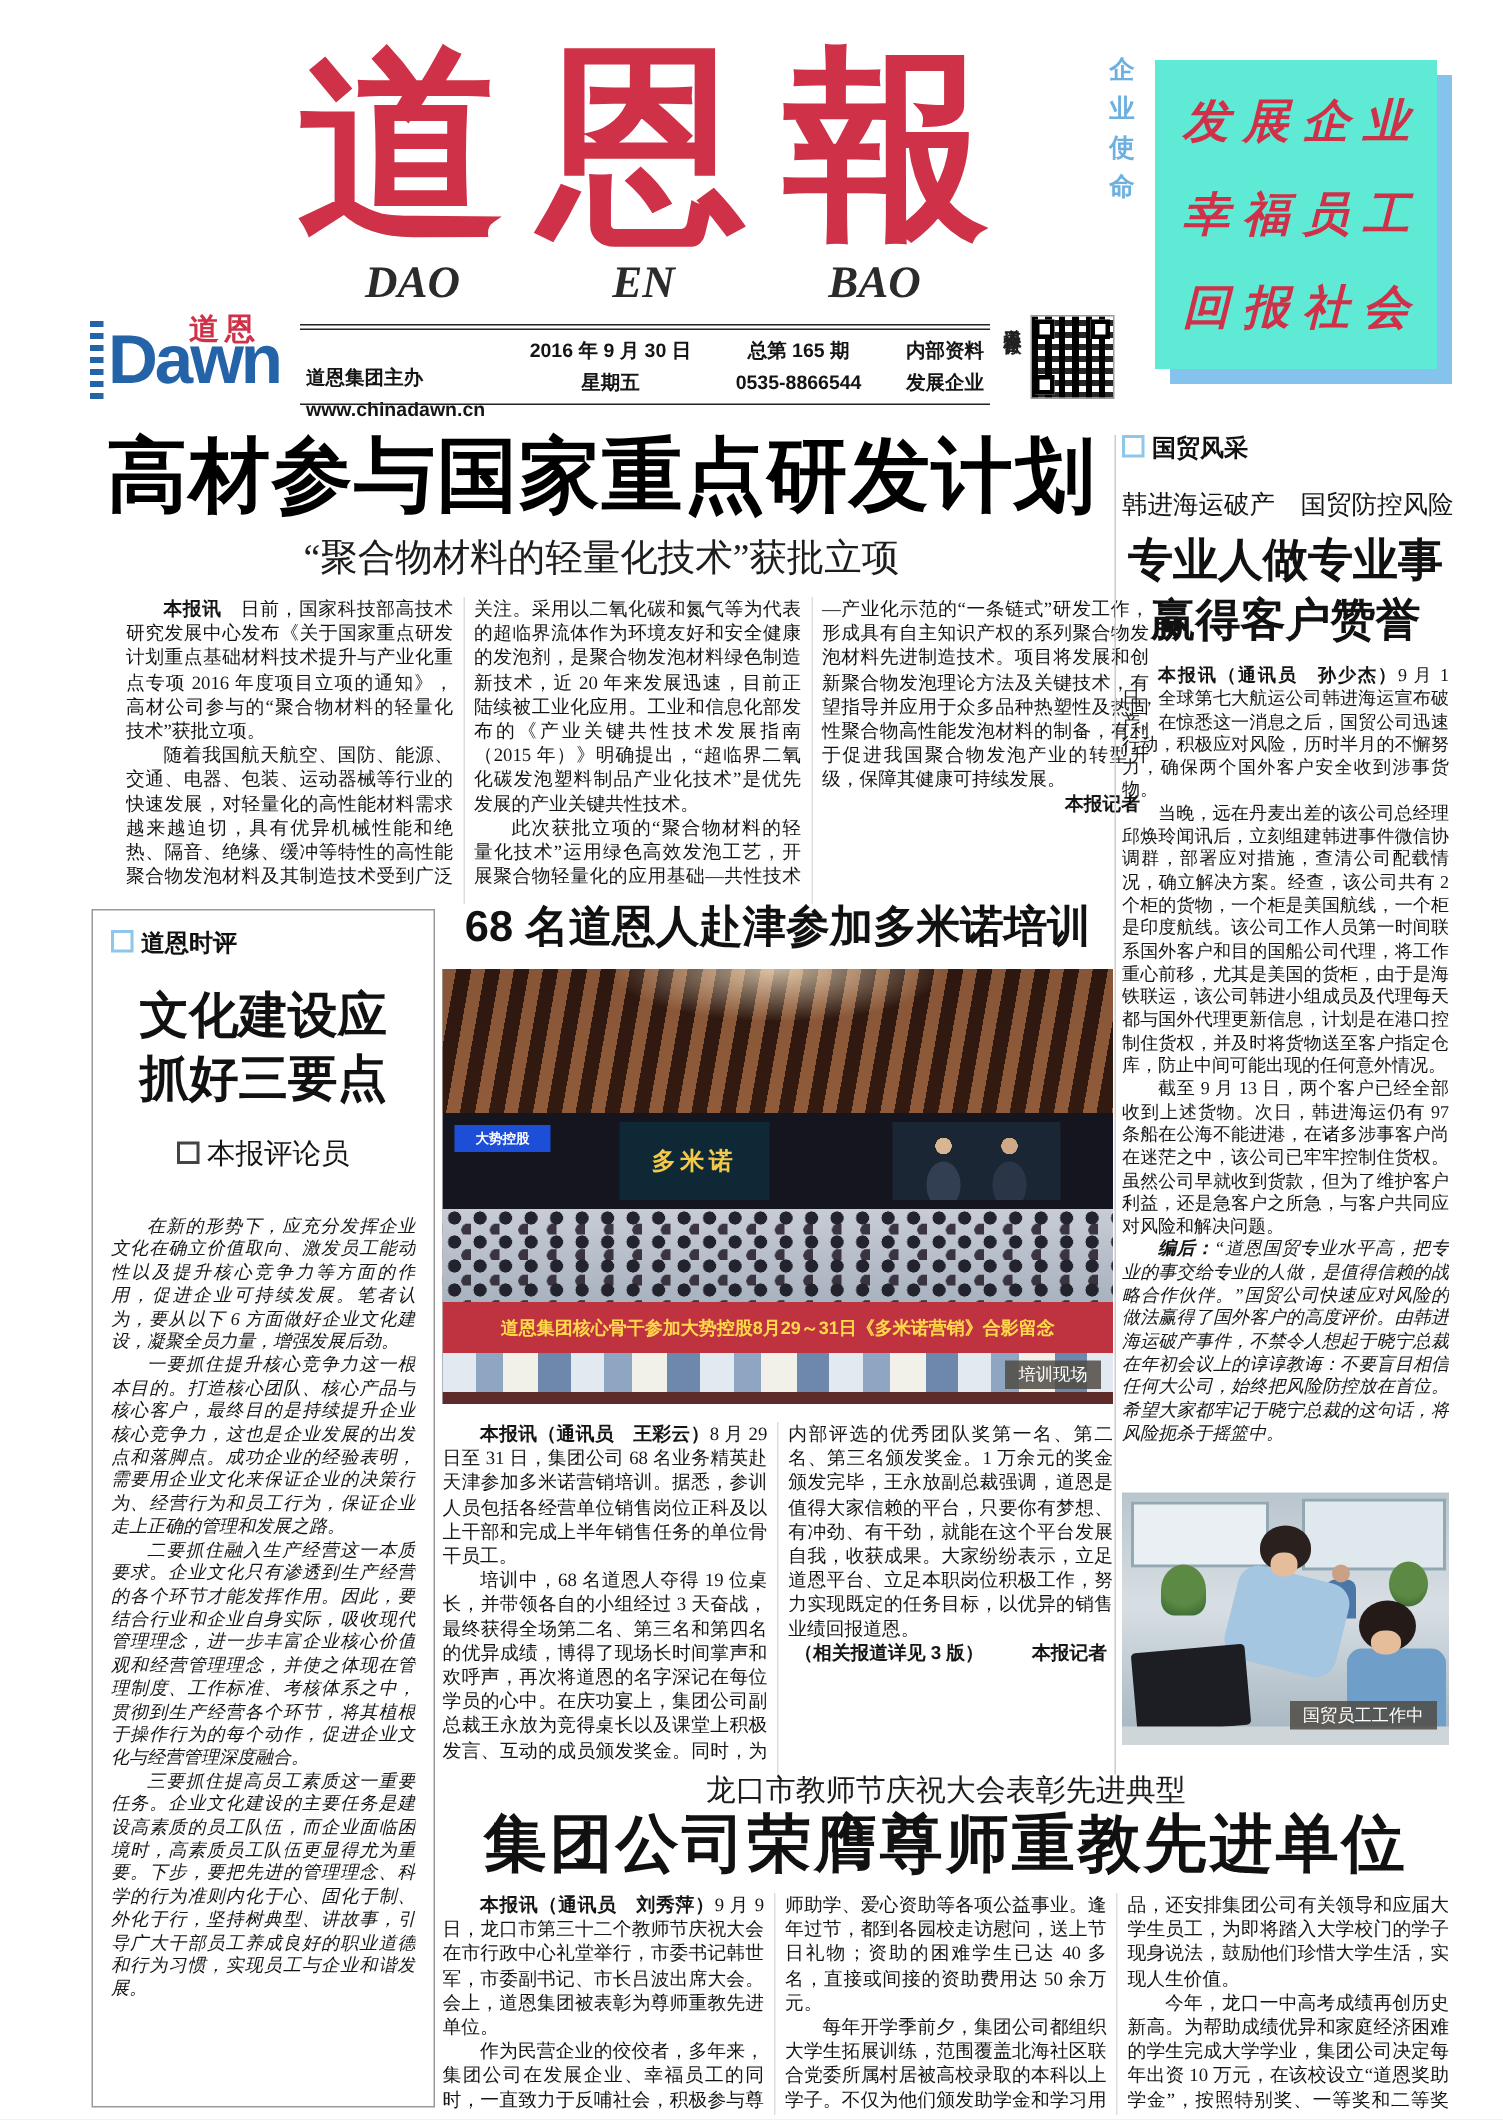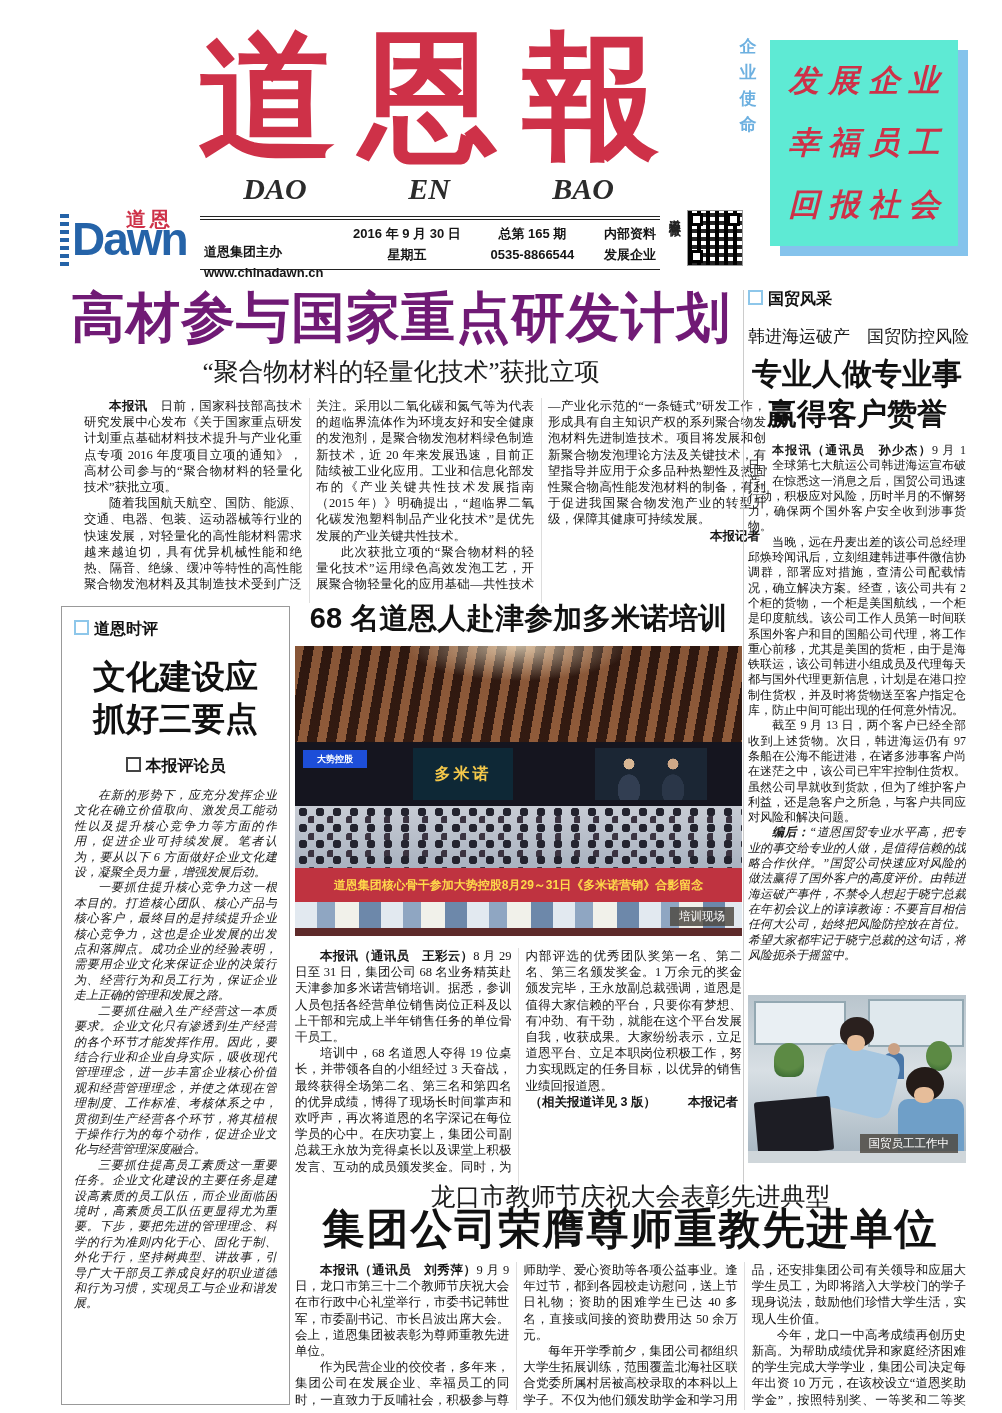--- a/index.html
+++ b/index.html
@@ -51,31 +51,31 @@
   .sq.dark{border-color:#444;}
   .hl{font-family:"Liberation Sans",sans-serif;font-weight:bold;color:#111;text-align:center;}
   .body-txt{font-size:12.5px;line-height:16.2px;text-align:justify;}
   .body-txt p{margin:0;text-indent:2em;}
   .body-txt .lede{font-family:"Liberation Sans",sans-serif;font-weight:bold;}
   .byline{text-align:right !important;text-indent:0 !important;font-family:"Liberation Sans",sans-serif;
           font-weight:bold;padding-right:6px;}
   .vrule{width:1px;background:#ccc;}
 
   
-  .lead-headline{left:60px;top:286px;width:682px;font-size:54px;line-height:62px;color:#701a75;letter-spacing:1px;}
+  .lead-headline{left:60px;top:286px;width:682px;font-size:54px;line-height:62px;color:#000000;letter-spacing:1px;}
   .lead-subhead{left:60px;top:355px;width:682px;text-align:center;font-size:25px;color:#1d1d1d;}
   .lead-body{left:60px;top:398px;width:682px;height:205px;column-count:3;column-gap:14px;
              column-rule:1px solid #ddd;column-fill:auto;overflow:hidden;margin-left:24px;}
 
   
   .comment-box{left:61px;top:606px;width:229px;height:799px;border:1px solid #999;box-sizing:border-box;
                padding:12px 12px 10px 12px;}
   .comment-hl{font-size:33px;line-height:42px;margin-top:16px;}
-  .comment-by{text-align:center;font-family:"Liberation Sans",sans-serif;font-weight:bold;font-size:16px;
-              margin:16px 0 11px 0;}
+  .comment-by{text-align:center;font-family:"Liberation Sans",sans-serif;font-weight:normal;font-size:19px;
+              margin:16px 0 28px 0;}
   .comment-body{font-style:italic;font-size:12px;line-height:15.4px;text-align:justify;overflow:hidden;height:580px;}
   .comment-body p{margin:0;text-indent:2em;}
 
   
   .domino-hl{left:295px;top:599px;width:447px;font-size:29px;line-height:38px;}
   .photo1{left:295px;top:646px;width:447px;height:290px;overflow:hidden;background:#888;}
   .ph{position:absolute;}
   .p1-ceiling{left:0;top:0;width:447px;height:96px;
       background:
         radial-gradient(ellipse 160px 50px at 50% 0,rgba(255,240,210,.7),transparent 70%),
@@ -129,21 +129,21 @@
   .p2-hair1{left:92px;top:22px;width:34px;height:30px;background:#2a201e;border-radius:50% 50% 45% 45%;}
   .p2-face1{left:99px;top:40px;width:18px;height:16px;background:#e6bd9a;border-radius:45%;}
   .p2-body1{left:72px;top:54px;width:76px;height:64px;background:#a5c6e0;border-radius:14px;transform:rotate(14deg);}
   .p2-hair2{left:158px;top:72px;width:38px;height:34px;background:#241b18;border-radius:50%;}
   .p2-face2{left:166px;top:92px;width:20px;height:16px;background:#e6bd9a;border-radius:45%;}
   .p2-body2{left:150px;top:104px;width:66px;height:58px;background:#6f9fc8;border-radius:10px 10px 0 0;}
   .p2-monitor{left:8px;top:104px;width:76px;height:54px;background:#1d1d24;border-radius:3px;transform:rotate(-5deg);}
   .p2-desk{left:0;top:156px;width:218px;height:12px;background:#cfd6da;}
 
   
-  .teach-kicker{left:295px;top:1180px;width:671px;text-align:center;font-size:25px;color:#1d1d1d;}
+  .teach-kicker{left:295px;top:1180px;width:671px;text-align:center;font-size:20px;color:#1d1d1d;}
   .teach-hl{left:295px;top:1204px;width:671px;font-size:42px;line-height:50px;letter-spacing:2px;}
   .teach-body{left:295px;top:1262px;width:671px;height:148px;column-count:3;column-gap:14px;
               column-rule:1px solid #ddd;column-fill:auto;overflow:hidden;}
 
   .main-vrule{left:743px;top:290px;height:893px;}
 </style>
 </head>
 <body>
 
 <div class="page">

